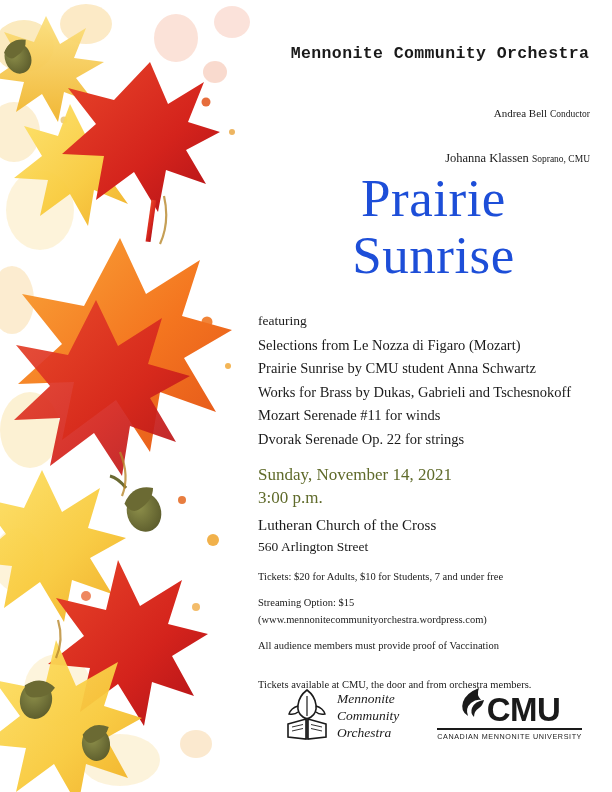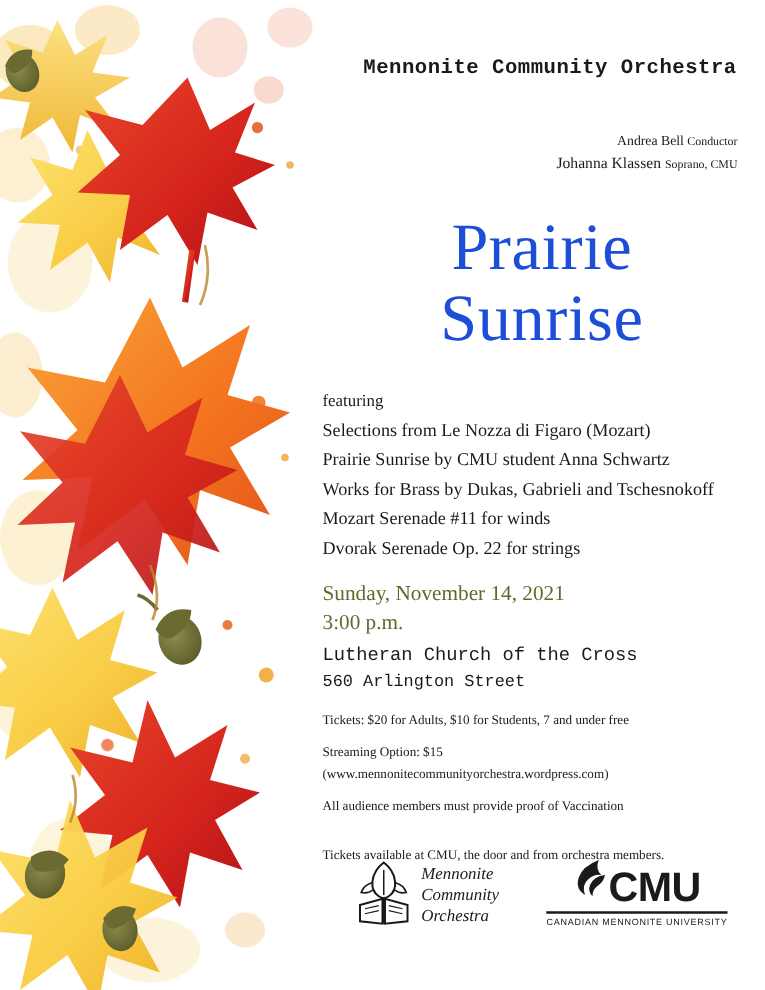--- a/index.html
+++ b/index.html
@@ -50,21 +50,21 @@
 
   .credits {
     position: absolute;
     right: 22px;
     top: 106px;
     text-align: right;
     line-height: 1.42;
     color: #1a1a1a;
   }
   .credits .line1 { font-size: 11px; }
-  .credits .line2 { font-size: 12.5px; }
+  .credits .line2 { font-size: 12.5px; margin-top: 28px; }
   .credits .small { font-size: 9.5px; }
 
   .title {
     position: absolute;
     left: 0;
     top: 158px;
     width: 357px;
     text-align: center;
     color: #1d4ed8;
     font-size: 53px;
@@ -100,21 +100,20 @@
     font-size: 17px;
     line-height: 1.33;
   }
 
   .venue {
     position: absolute;
     left: 3px;
     top: 514px;
     width: 352px;
     color: #1a1a1a;
-    font-family: Liberation Mono, monospace;
   }
   .venue .place { font-size: 15px; line-height: 1.5; }
   .venue .street { font-size: 13.5px; line-height: 1.5; }
 
   .tickets {
     position: absolute;
     left: 3px;
     top: 568px;
     width: 352px;
     color: #1a1a1a;

